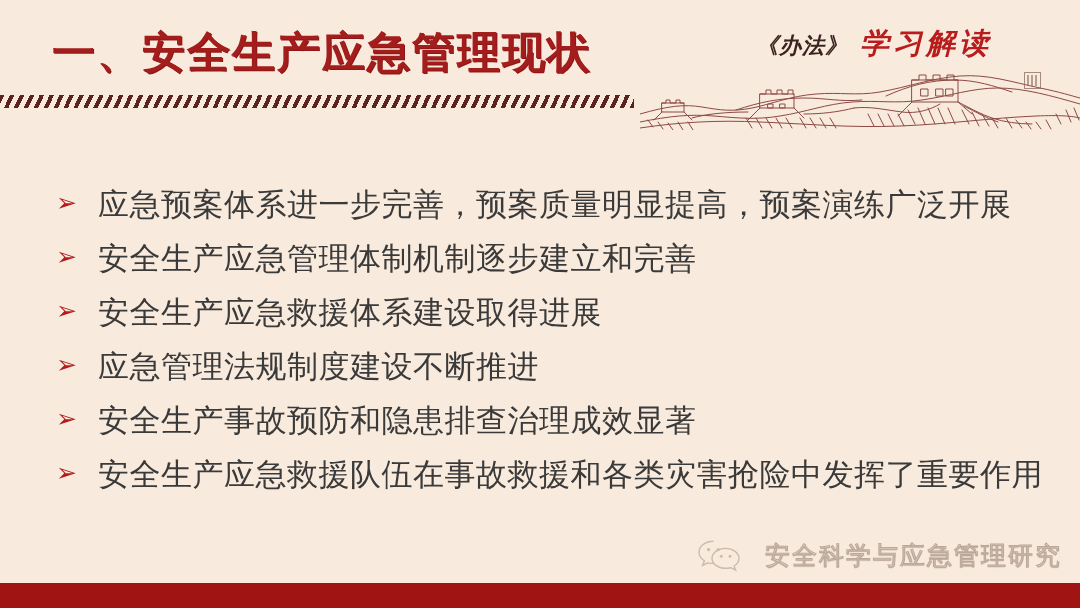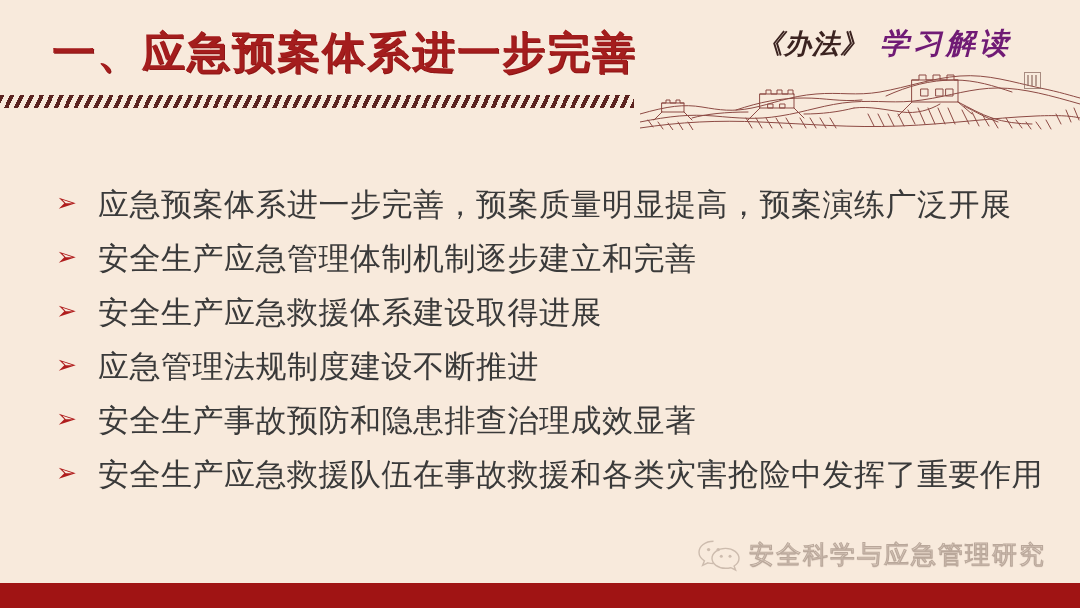--- a/index.html
+++ b/index.html
@@ -62,32 +62,32 @@
     position: absolute;
     left: 756px;
     top: 24px;
     display: flex;
     align-items: baseline;
     gap: 12px;
     white-space: nowrap;
   }
   .brand-book {
     font-family: "DejaVu Serif", "Liberation Serif", serif;
-    font-size: 27px;
+    font-size: 22px;
     font-style: italic;
     font-weight: bold;
     color: #3b2320;
     letter-spacing: 1px;
   }
   .brand-study {
     font-family: "DejaVu Serif", "Liberation Serif", serif;
     font-size: 29px;
     font-style: italic;
     font-weight: bold;
-    color: #701a75;
+    color: #b91c1c;
     letter-spacing: 4px;
   }
 
   
   .wall-art {
     position: absolute;
     left: 640px;
     top: 52px;
     width: 440px;
     height: 78px;
@@ -141,22 +141,22 @@
     white-space: nowrap;
     font-family: "DejaVu Sans", "Liberation Sans", sans-serif;
   }
 
   
   .wechat-credit {
     position: absolute;
     left: 697px;
     top: 538px;
     display: flex;
-    align-items: flex-start;
-    gap: 8px;
+    align-items: center;
+    gap: 24px;
   }
   .wechat-logo {
     width: 44px;
     height: 34px;
     flex: 0 0 auto;
   }
   .credit-text {
     font-size: 25px;
     letter-spacing: 2px;
     color: rgba(255,255,255,0);
@@ -174,21 +174,21 @@
     background: #a01414;
   }
 </style>
 </head>
 <body>
 
 <div class="slide">
 
   <div class="header">
 
-    <div class="slide-title">一、应急预案体系进一步完善</div>
+    <div class="slide-title">一、安全生产应急管理现状</div>
 
     <div class="title-divider"></div>
 
     <div class="brand">
       <span class="brand-book">《办法》</span>
       <span class="brand-study">学习解读</span>
     </div>
 
     <svg class="wall-art" viewBox="0 0 440 78">
       <g fill="none" stroke="#8d4a44" stroke-width="1" stroke-linejoin="round" stroke-linecap="round">

